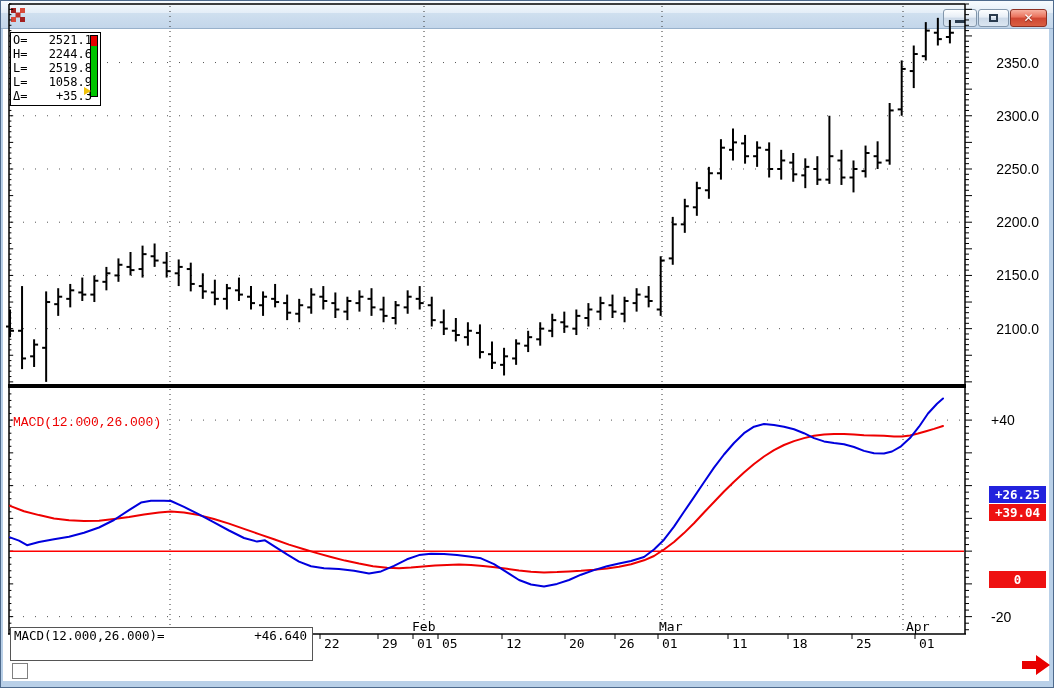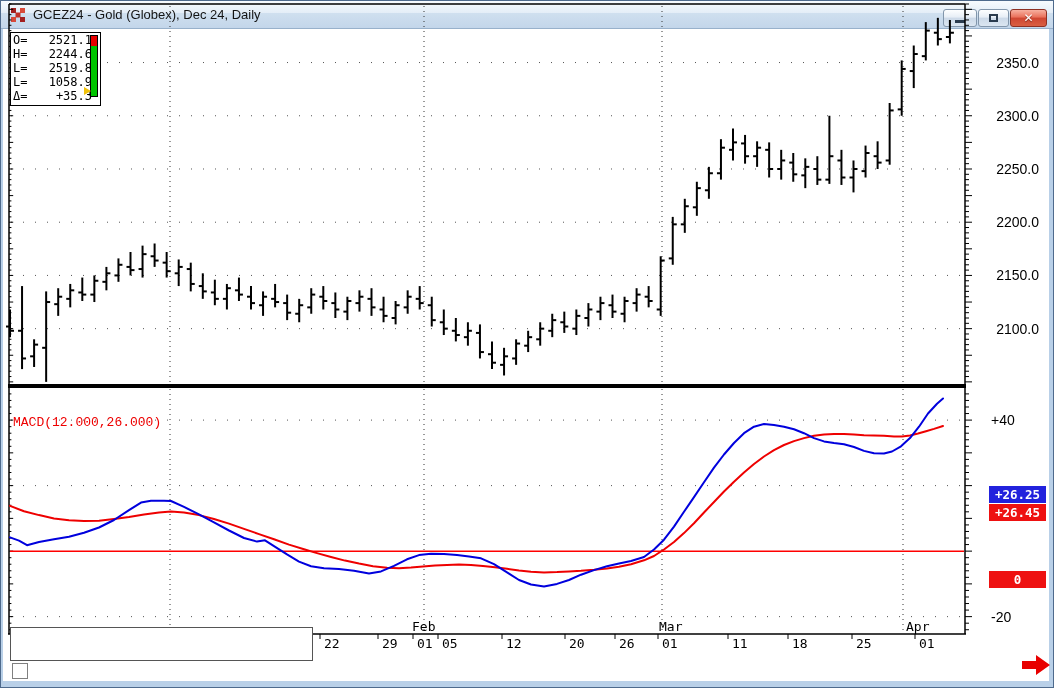--- a/index.html
+++ b/index.html
@@ -51,21 +51,20 @@
 
 <div id="window">
   <div id="titlebar">
     <svg id="app-icon" viewBox="0 0 16 16">
       <rect x="1" y="1" width="5" height="5" fill="#a21f1f"></rect>
       <rect x="10" y="1" width="5" height="5" fill="#d84a3a"></rect>
       <rect x="5.5" y="5.5" width="5" height="5" fill="#c03028"></rect>
       <rect x="1" y="10" width="5" height="5" fill="#d84a3a"></rect>
       <rect x="10" y="10" width="5" height="5" fill="#a21f1f"></rect>
     </svg>
-    <span id="window-title">GCEZ24 - Gold (Globex), Dec 24, Daily</span>
     <div id="btn-min" class="winbtn">
       <span class="glyph-dash"></span>
     </div>
     <div id="btn-restore" class="winbtn">
       <span class="glyph-box"></span>
     </div>
     <div id="btn-close" class="winbtn">
       <span class="glyph-x">✕</span>
     </div>
   </div>
@@ -624,25 +623,29 @@
       </div>
     <div id="gauge">
       <div id="gauge-red"></div>
       <div id="gauge-marker"></div>
     </div>
   </div>
 
   <div id="macd-label">MACD(12.000,26.000)</div>
 
   <div id="macd-info">
+      <div class="irow">
+        <span class="il">MACD(12.000,26.000)=</span>
+        <span class="iv">+46.640</span>
+      </div>
     </div>
 
   <div id="badges">
       <div class="badge" style="background: rgb(34, 34, 221); top: 484.5px;">+26.25</div>
-      <div class="badge" style="background: rgb(238, 17, 17); top: 502.5px;">+26.45</div>
+      <div class="badge" style="background: rgb(238, 17, 17); top: 502.5px;">+39.04</div>
       <div class="badge" style="background: rgb(238, 17, 17); top: 569.5px;">0</div>
     </div>
 
   <div id="grip"></div>
 
   <svg id="scroll-arrow" viewBox="0 0 30 22">
     <polygon points="1,7 15,7 15,1 29,11 15,21 15,15 1,15" fill="#e80000"></polygon>
   </svg>
 </div>
 

